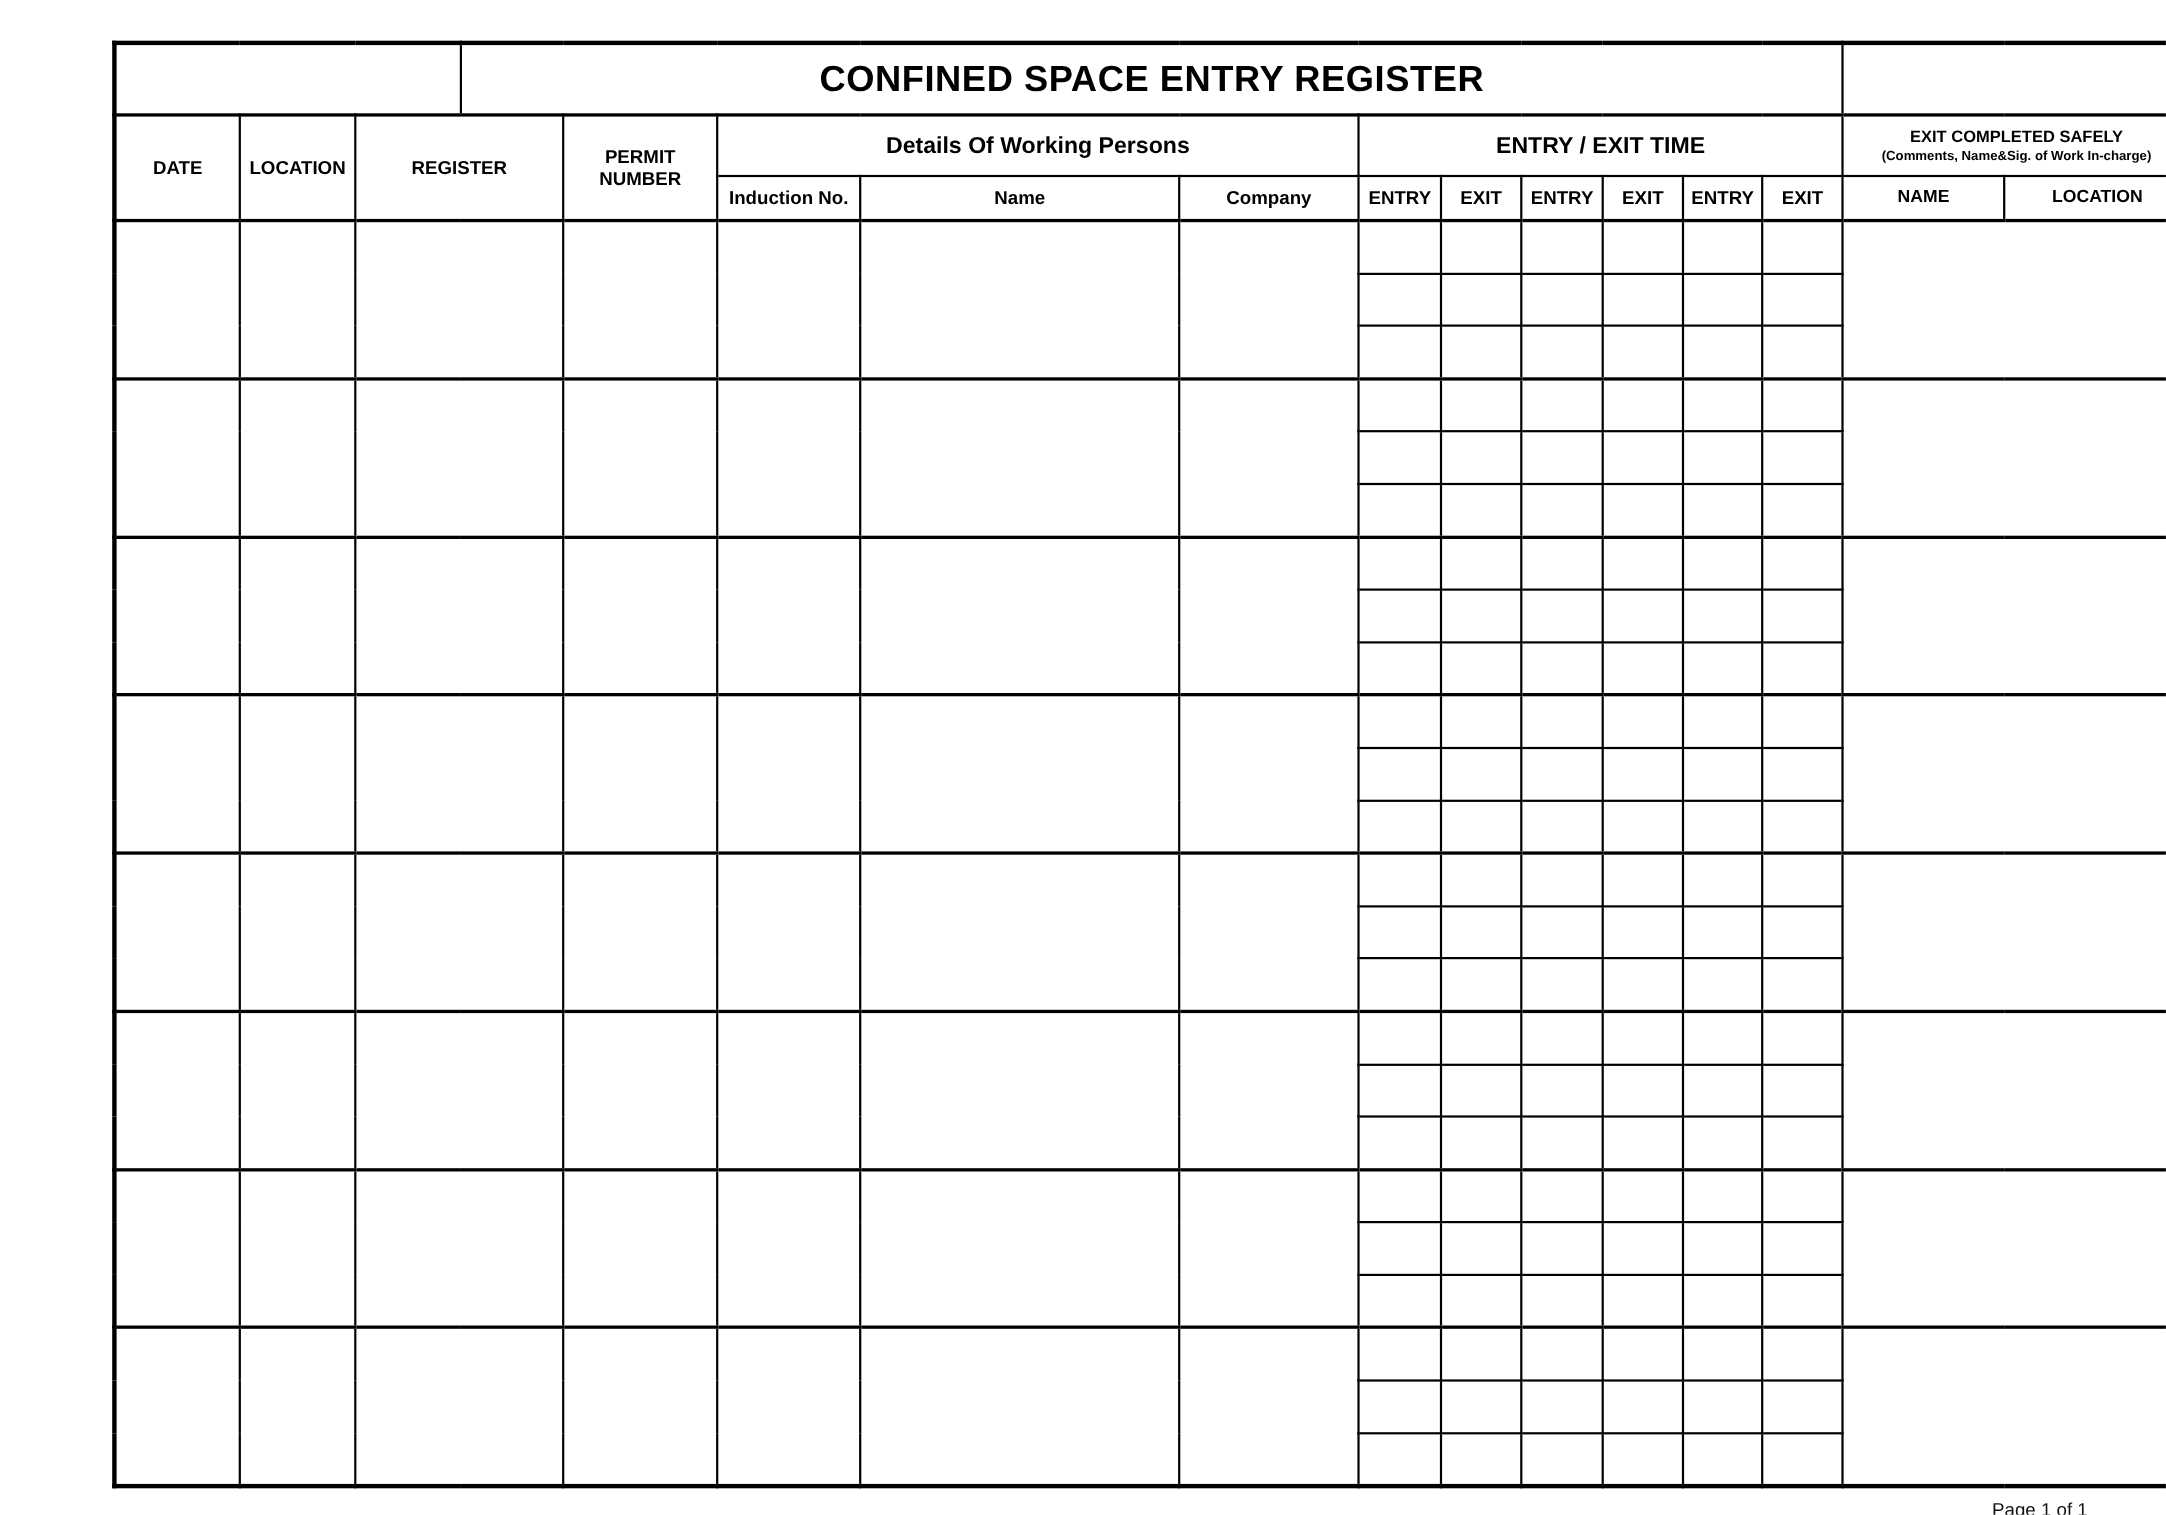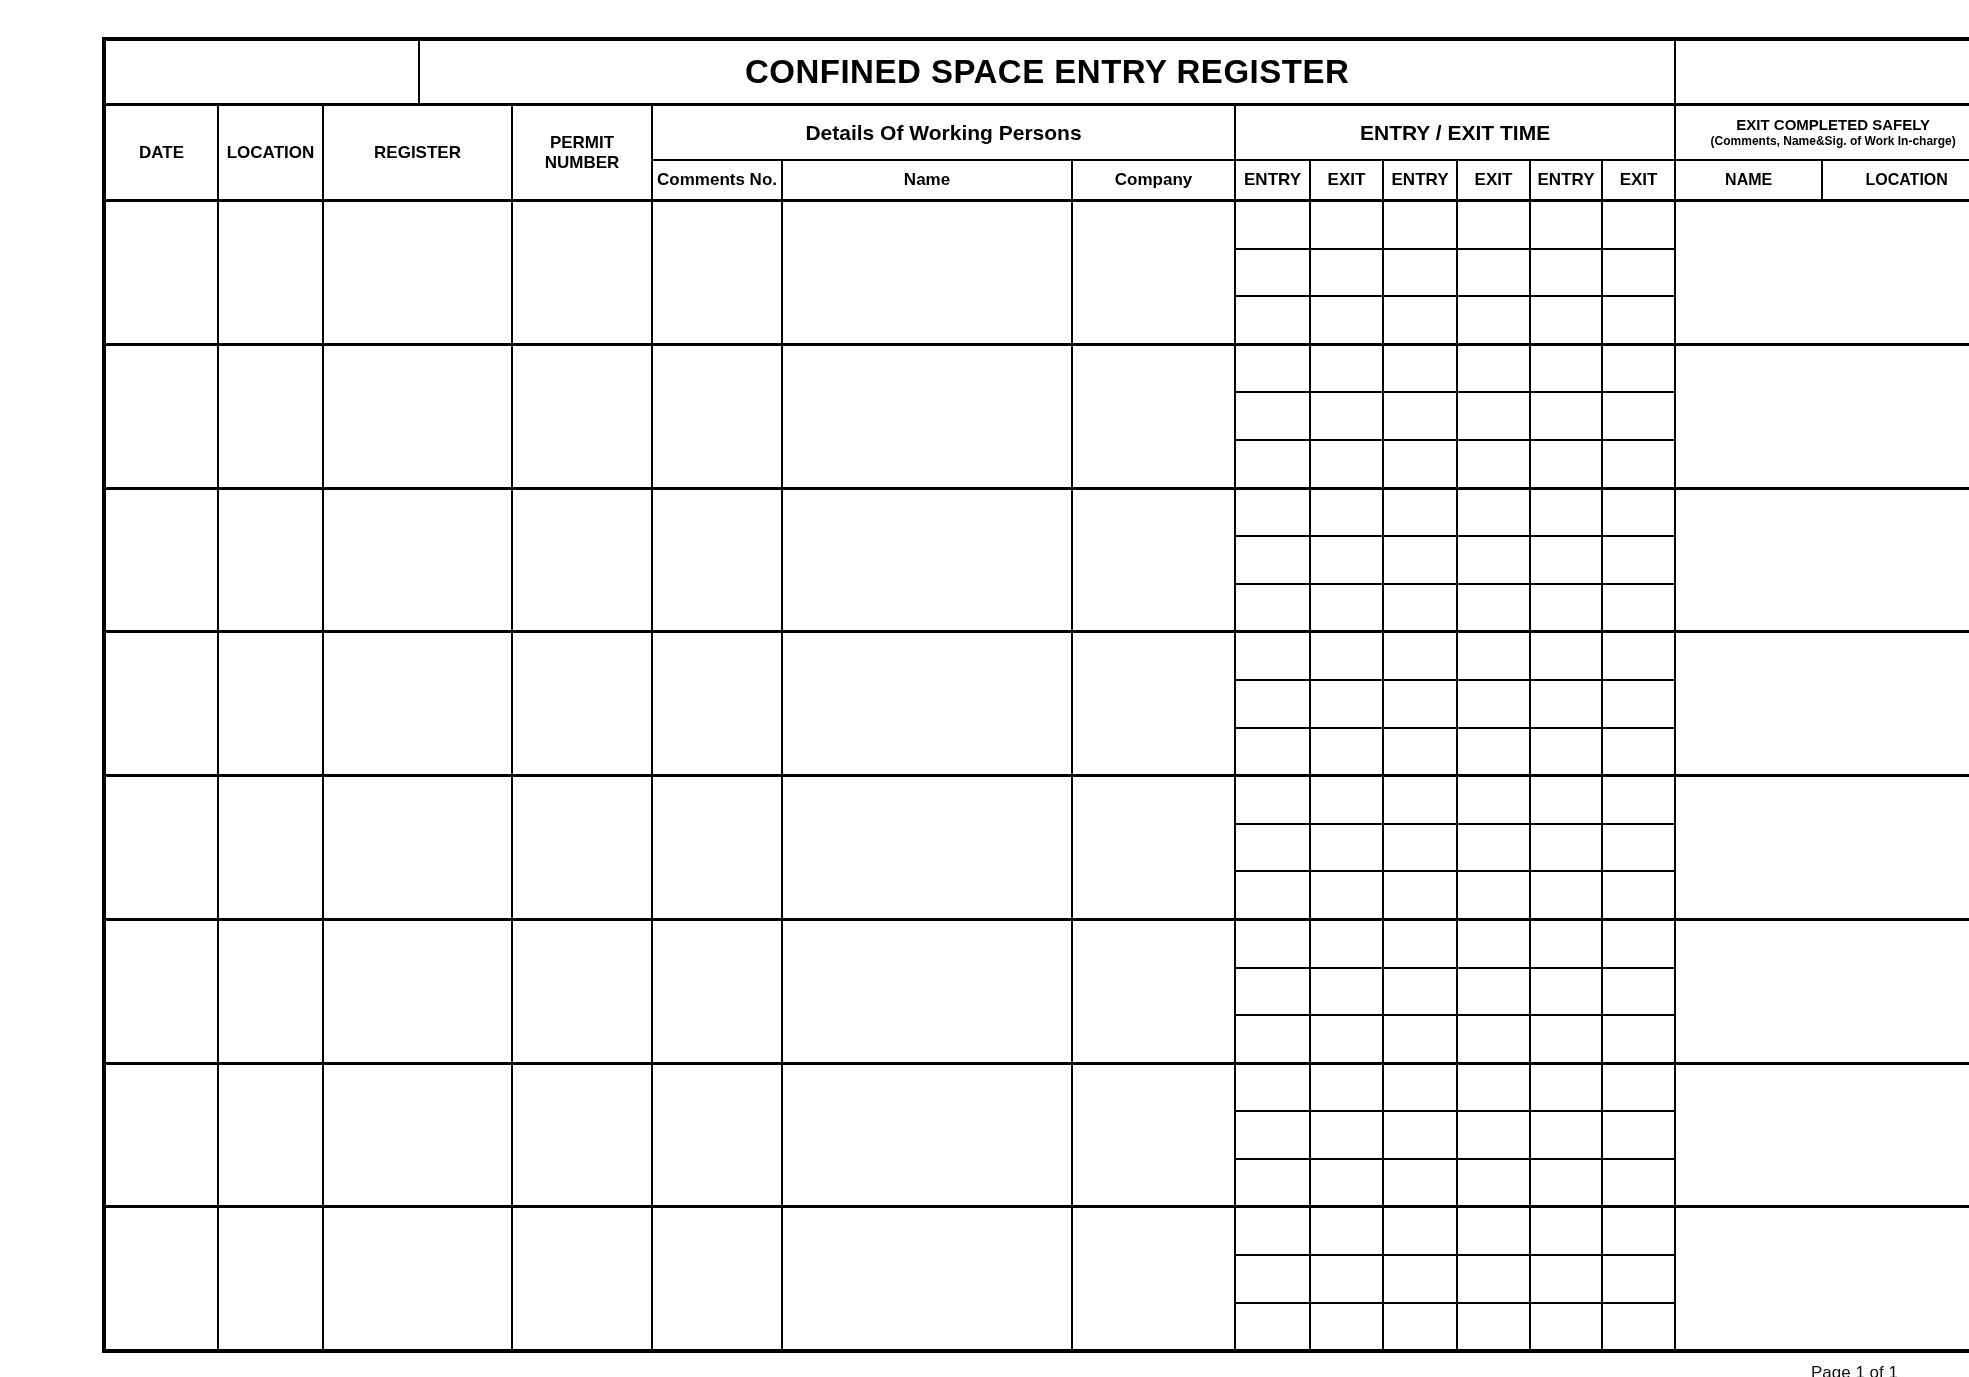--- a/index.html
+++ b/index.html
@@ -103,21 +103,21 @@
         <td rowspan="2" class="h-main bb3">PERMIT NUMBER</td>
         <td colspan="3" class="h-group">Details Of Working Persons</td>
         <td colspan="6" class="h-group">ENTRY / EXIT TIME</td>
         <td colspan="2" class="h-work">
           <span>EXIT COMPLETED SAFELY</span>
           <span class="work-sub">(Comments, Name&amp;Sig. of Work In-charge)</span>
         </td>
       </tr>
 
       <tr class="tr-h2">
-        <td class="h-sub bb3">Comments No.</td>
+        <td class="h-sub bb3">Induction No.</td>
         <td class="h-sub bb3">Name</td>
         <td class="h-sub bb3">Company</td>
         <td class="h-ee bb3">ENTRY</td>
         <td class="h-ee bb3">EXIT</td>
         <td class="h-ee bb3">ENTRY</td>
         <td class="h-ee bb3">EXIT</td>
         <td class="h-ee bb3">ENTRY</td>
         <td class="h-ee bb3">EXIT</td>
         <td class="h-ns bb3">NAME</td>
         <td class="h-ns bb3">LOCATION</td>

